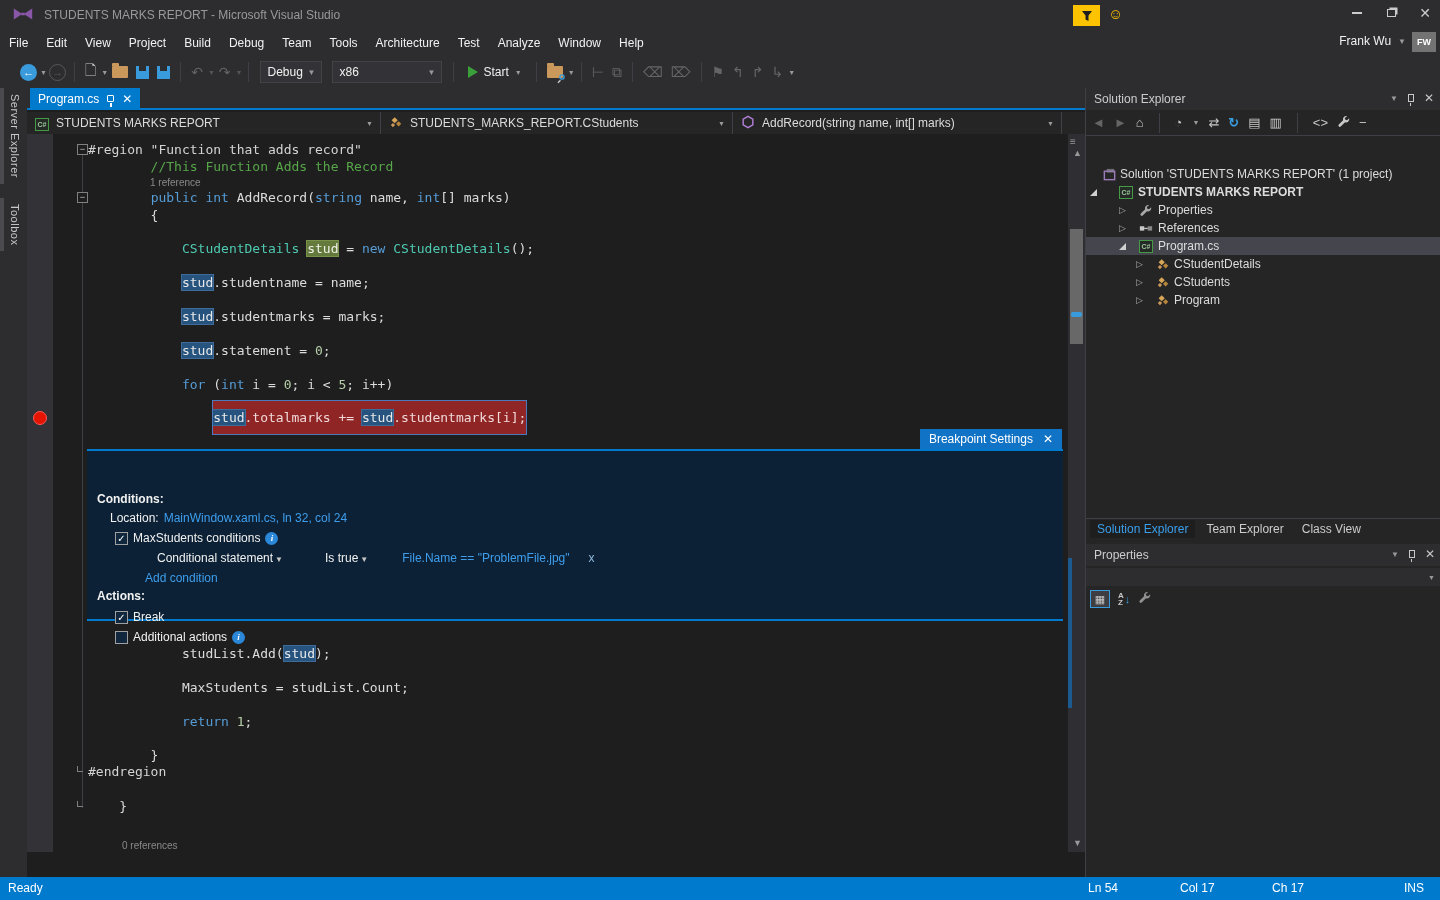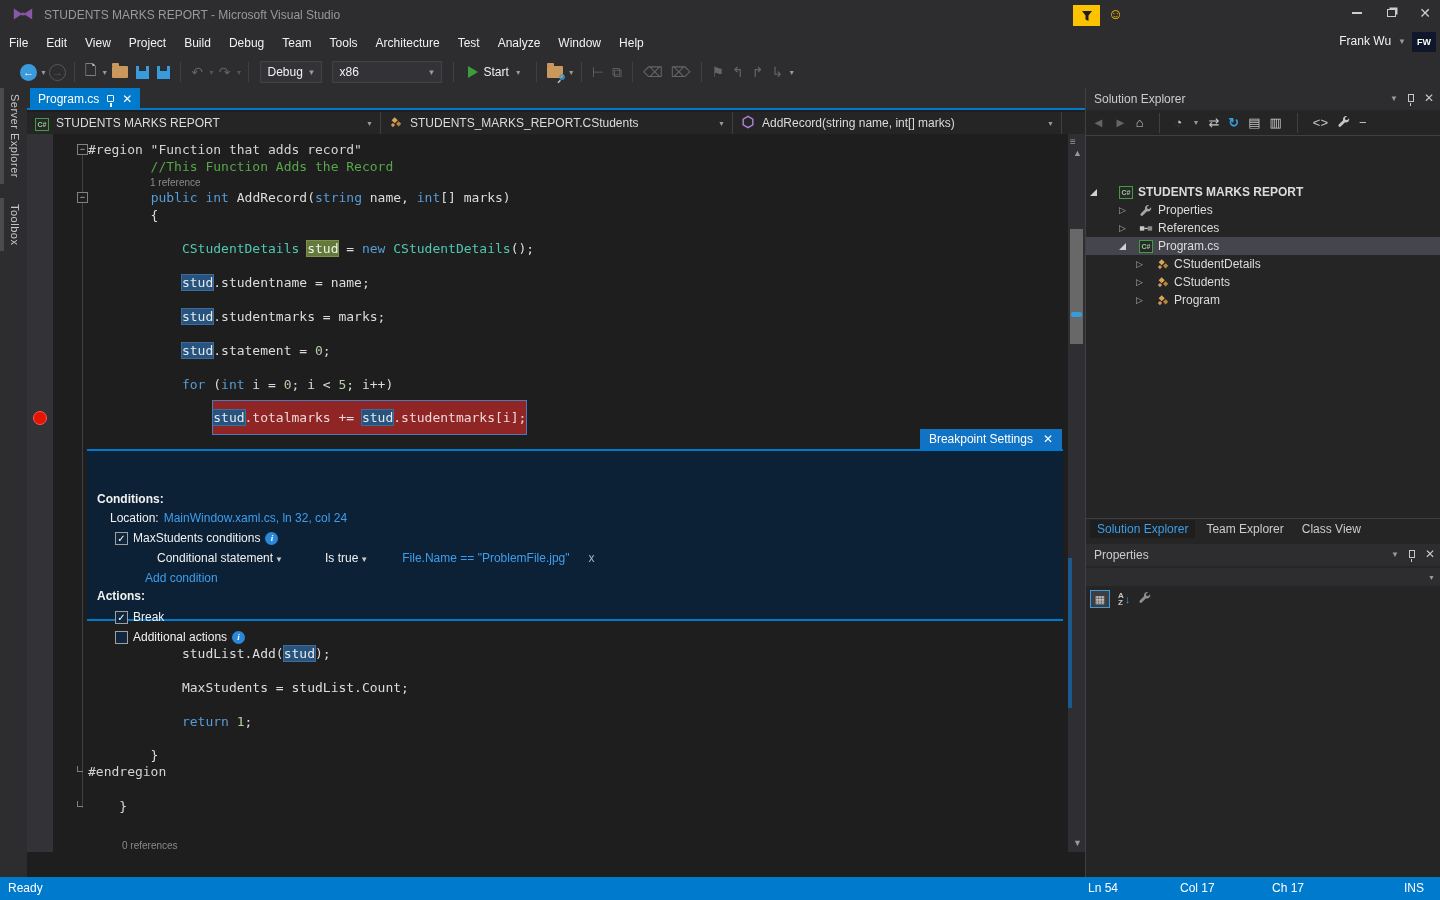--- a/index.html
+++ b/index.html
@@ -21,21 +21,21 @@
   #btn-min { left:1340px; } #btn-max { left:1374px; } #btn-close { left:1408px; font-size:14px; }
   #btn-min span { display:block; width:10px; height:0; border-bottom:2px solid #CCC; }
   #btn-max span { display:block; width:9px; height:8px; border:1px solid #CCC; box-shadow:2px -2px 0 -0.5px #CCC; }
 
   
   #menubar { position:absolute; left:0; top:30px; width:1440px; height:26px; background:#2D2D30; display:flex; align-items:center; }
   .menu-item { padding:4px 9px; color:#F1F1F1; font-size:12px; }
   #account { position:absolute; right:34px; top:34px; display:flex; align-items:center; gap:6px; }
   #account-name { color:#F1F1F1; }
   #account-caret { color:#999; font-size:8px; }
-  #avatar { position:absolute; right:4px; top:32px; width:24px; height:20px; background:#0f172a; color:#FFF; font-size:9px; font-weight:bold; display:flex; align-items:center; justify-content:center; }
+  #avatar { position:absolute; right:4px; top:32px; width:24px; height:20px; background:#737373; color:#FFF; font-size:9px; font-weight:bold; display:flex; align-items:center; justify-content:center; }
 
   
   #toolbar { position:absolute; left:0; top:56px; width:1440px; height:32px; background:#2D2D30; display:flex; align-items:center; padding-left:18px; }
   .tb-sep { width:1px; height:20px; background:#3F3F46; margin:0 6px; }
   .tb-ico { font-size:14px; margin:0 4px; color:#C8C8C8; }
   .tb-ico.dis { color:#656565; }
   .tb-caret { font-size:7px; color:#999; margin-left:1px; }
   .tb-caret.dis { color:#555; }
   .circle-btn { width:17px; height:17px; border-radius:50%; display:inline-flex; align-items:center; justify-content:center; font-size:11px; margin:0 2px; }
   .circle-blue { background:#3A9BDC; color:#FFF; }
@@ -383,20 +383,29 @@
     <span class="tb-sep"></span>
     <span class="sei">&lt;&gt;</span>
     <span class="sei">
       <svg width="13" height="13" viewBox="0 0 16 16">
           <path d="M12.5 1.5 a4 4 0 0 0-5 5 L2.2 11.8 a1.7 1.7 0 0 0 2.4 2.4 L9.9 8.9 a4 4 0 0 0 5-5 L12.4 6.4 10.3 5.7 9.6 3.6 Z" fill="#C8C8C8"></path>
         </svg>
     </span>
     <span class="sei">−</span>
   </div>
   <div id="se-tree">
+      <div class="tree-row" style="top: 3px;">
+        <span class="tree-el" style="left: 16px;">
+          <svg width="15" height="15" viewBox="0 0 16 16">
+            <rect x="5" y="2" width="8" height="4" fill="#6D6D70"></rect>
+            <rect x="2.5" y="4.5" width="11" height="9" fill="none" stroke="#9B7CB8" stroke-width="1.5"></rect>
+          </svg>
+        </span>
+        <span class="tree-el" style="left: 34px;">Solution 'STUDENTS MARKS REPORT' (1 project)</span>
+      </div>
       <div class="tree-row bold" style="top: 21px;">
         <span class="tree-el" style="left: 4px;">
           <span class="exp-open"></span>
         </span>
         <span class="tree-el" style="left: 33px;">
           <span class="csbox">C#</span>
         </span>
         <span class="tree-el" style="left: 52px;">STUDENTS MARKS REPORT</span>
       </div>
       <div class="tree-row" style="top: 39px;">

